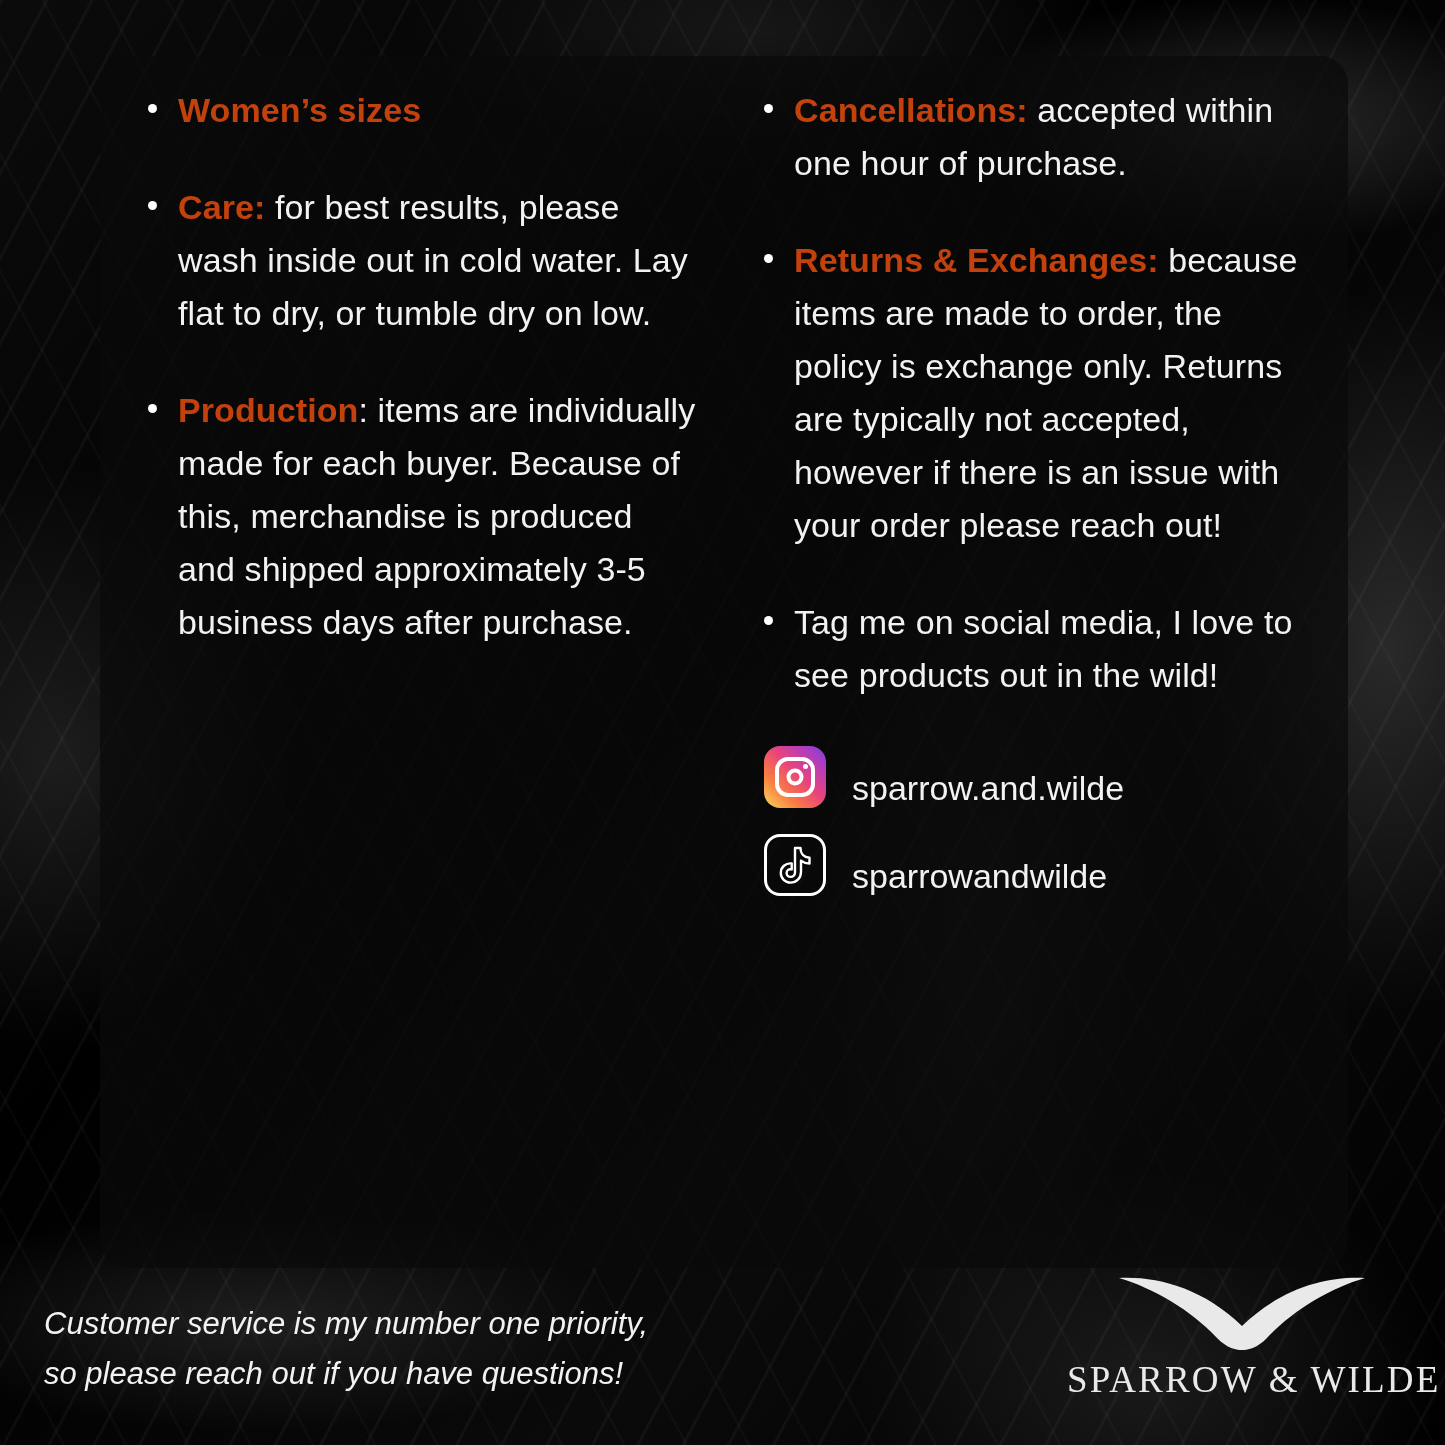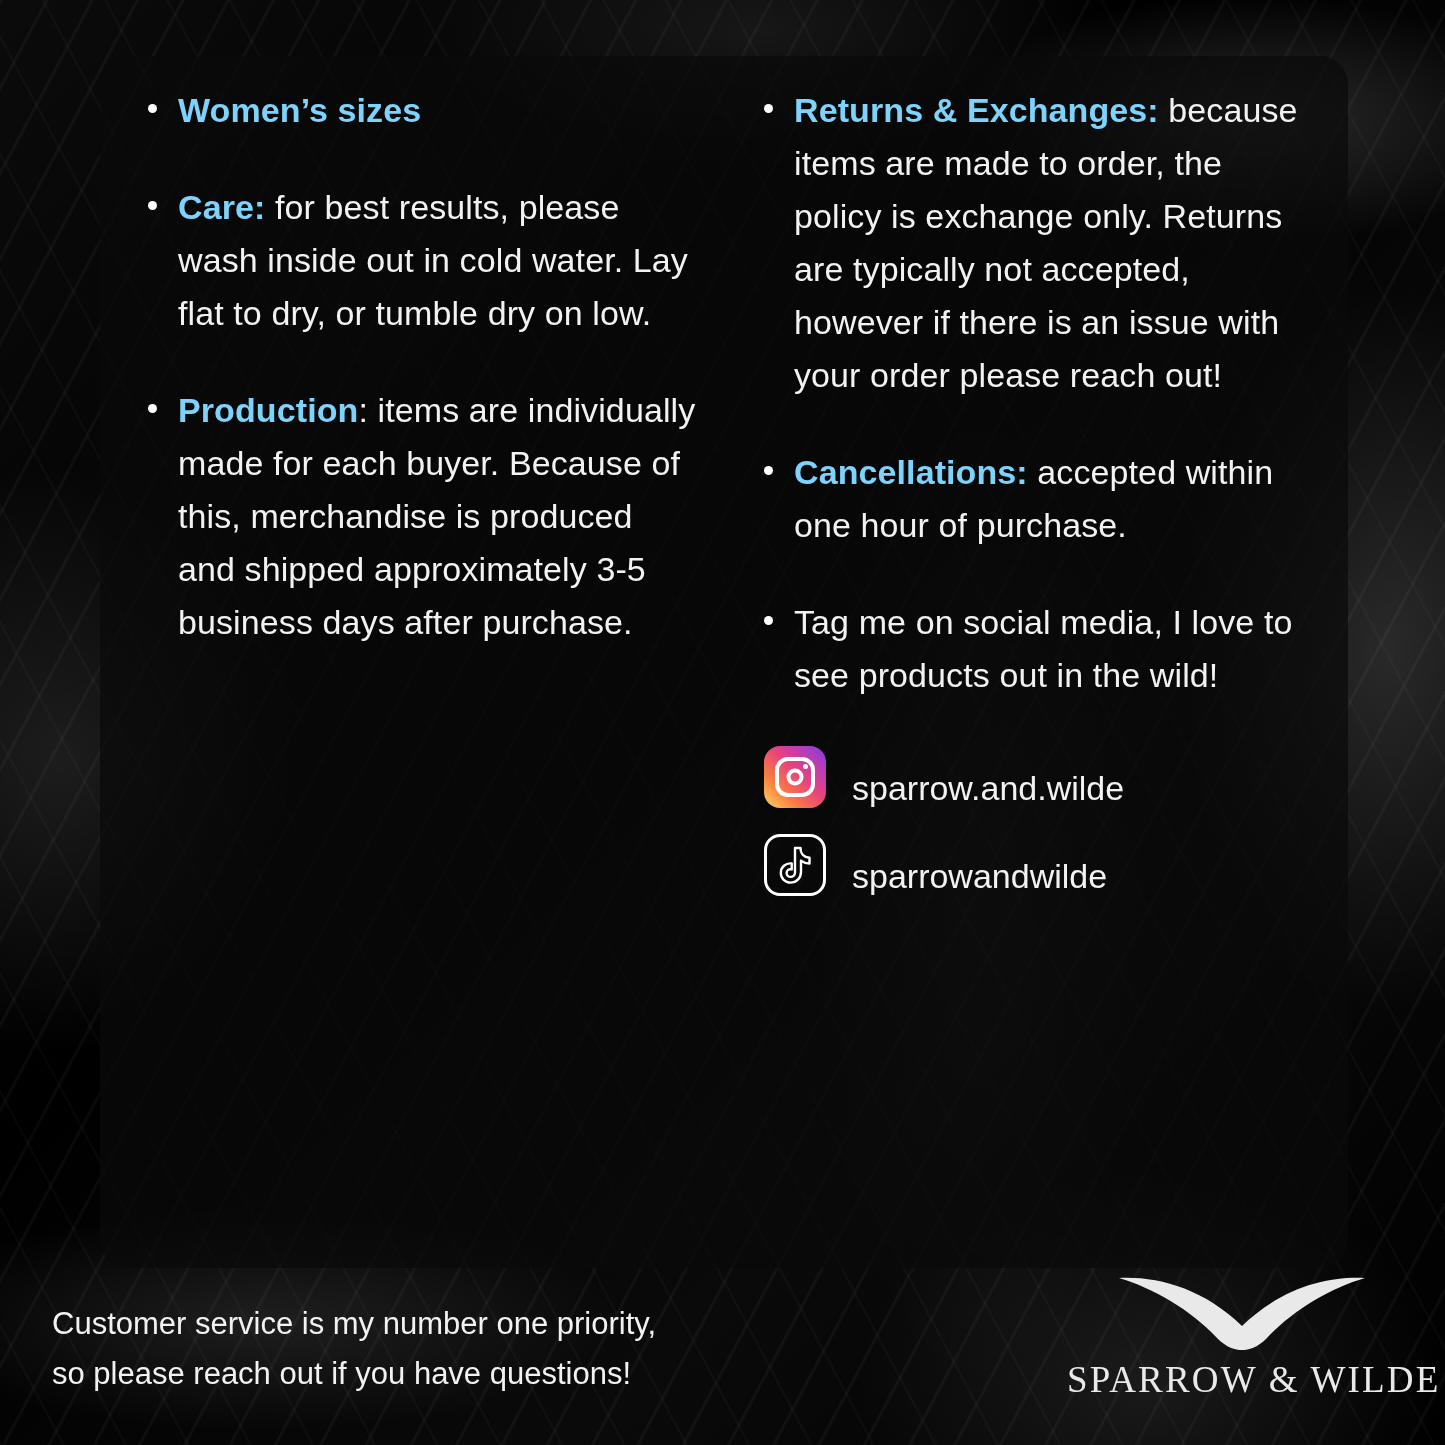--- a/index.html
+++ b/index.html
@@ -84,21 +84,21 @@
     position: absolute;
     left: 14px;
     top: 20px;
     width: 9px;
     height: 9px;
     border-radius: 50%;
     background: #ffffff;
   }
   .lead {
     font-weight: 700;
-    color: #7dd3fc;
+    color: #c2410c;
   }
   li.tight { margin-bottom: 40px; }
 
   
   .social-row {
     display: flex;
     align-items: flex-end;
     gap: 26px;
     margin-top: 26px;
     padding-left: 14px;
@@ -158,24 +158,24 @@
     justify-content: center;
     flex: none;
   }
 
   
   .footer-note {
     position: absolute;
     left: 44px;
     bottom: 46px;
     font-size: 31px;
+    font-style: italic;
     line-height: 1.62;
     color: #f2f2f2;
     max-width: 800px;
-    margin-left: 8px;
   }
   .brand {
     position: absolute;
     right: 28px;
     bottom: 44px;
     width: 350px;
     text-align: center;
   }
   .brand-mark {
     display: block;
@@ -207,24 +207,24 @@
         </li>
         <li>
           <span class="lead">Production</span><span>: items are individually made for each buyer. Because of this, merchandise is produced and shipped approximately 3-5 business days after purchase.</span>
         </li>
       </ul>
     </div>
 
     <div class="col col-right">
       <ul class="bullets">
         <li>
+          <span class="lead">Cancellations:</span><span> accepted within one hour of purchase.</span>
+        </li>
+        <li>
           <span class="lead">Returns &amp; Exchanges:</span><span> because items are made to order, the policy is exchange only. Returns are typically not accepted, however if there is an issue with your order please reach out!</span>
-        </li>
-        <li>
-          <span class="lead">Cancellations:</span><span> accepted within one hour of purchase.</span>
         </li>
         <li class="tight">
           <span class="lead"></span><span>Tag me on social media, I love to see products out in the wild!</span>
         </li>
       </ul>
 
       <div class="social-row">
         <span class="ig-icon">
             <span class="sq"></span>
           </span>

